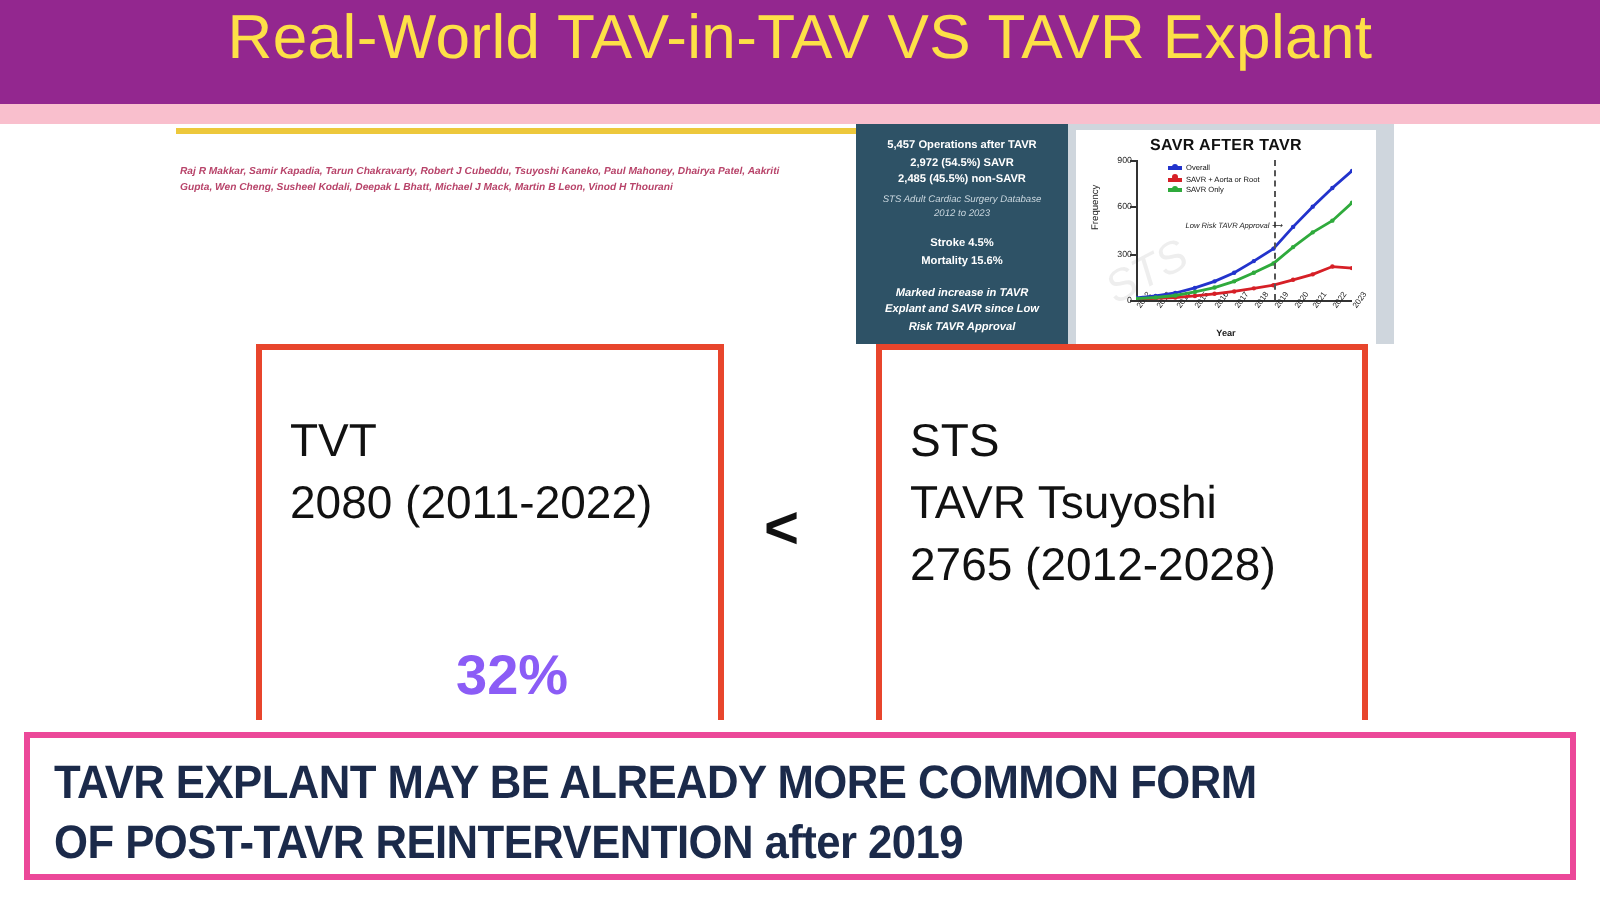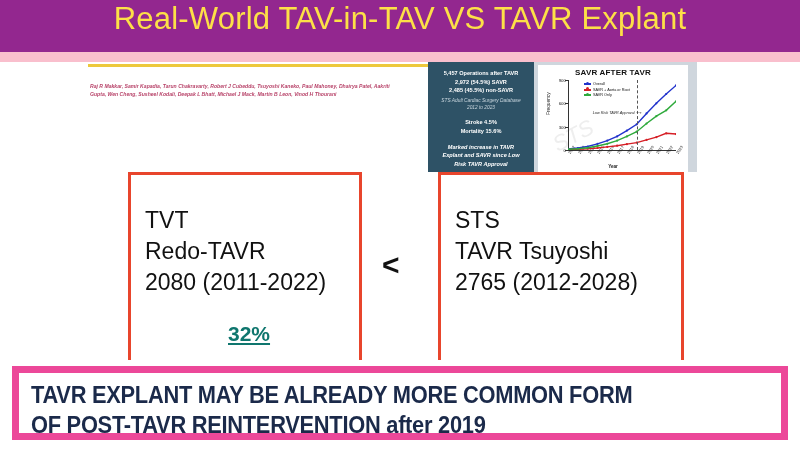--- a/index.html
+++ b/index.html
@@ -117,36 +117,35 @@
   }
   #box-left{left:128px;top:172px;width:228px;height:185px;}
   #box-right{left:438px;top:172px;width:240px;height:185px;}
   .cmp-text{
     position:absolute;left:14px;top:10px;
     font-size:23px;color:#111;line-height:1.35;white-space:nowrap;
     font-family:"Liberation Sans", sans-serif;
     margin-top:20px;
   }
   .pct{
-    position:absolute;font-size:21px;font-weight:700;color:#0f766e;
-    font-family:"Liberation Sans", sans-serif;
-    text-decoration:underline;
+    position:absolute;font-size:28px;font-weight:700;color:#8b5cf6;
+    font-family:"Liberation Sans", sans-serif;
   }
   #pct-left{left:228px;top:322px;}
   #pct-right{left:520px;top:322px;}
   .ltsign{
     position:absolute;left:382px;top:248px;
     font-size:30px;font-weight:700;color:#111;
     font-family:"Liberation Sans", sans-serif;
   }
 
   
   .conclusion{
     position:absolute;left:12px;top:366px;width:776px;height:74px;
-    border:7px solid #ec4899;background:#ffffff;
+    border:3px solid #ec4899;background:#ffffff;
     box-sizing:border-box;
   }
   .conclusion .ctext{
     position:absolute;left:12px;top:7px;width:752px;
     font-size:23.5px;font-weight:700;color:#1b2a4a;
     line-height:1.28;letter-spacing:-0.3px;
     font-family:"Liberation Sans", sans-serif;
     transform:scaleX(.93);transform-origin:left top;
   }
 </style>
@@ -272,21 +271,20 @@
             <span class="swatch" style="background: rgb(47, 170, 60);"></span>
             <span class="ltxt">SAVR Only</span>
           </div>
         </div>
     </div>
   </div>
 
   <div class="cmpbox" id="box-left">
     <div class="cmp-text">
       <div>TVT</div>
-      <div>Redo-TAVR</div>
       <div>2080 (2011-2022)</div>
     </div>
   </div>
 
   <div class="cmpbox" id="box-right">
     <div class="cmp-text">
       <div>STS</div>
       <div>TAVR Tsuyoshi</div>
       <div>2765 (2012-2028)</div>
     </div>

